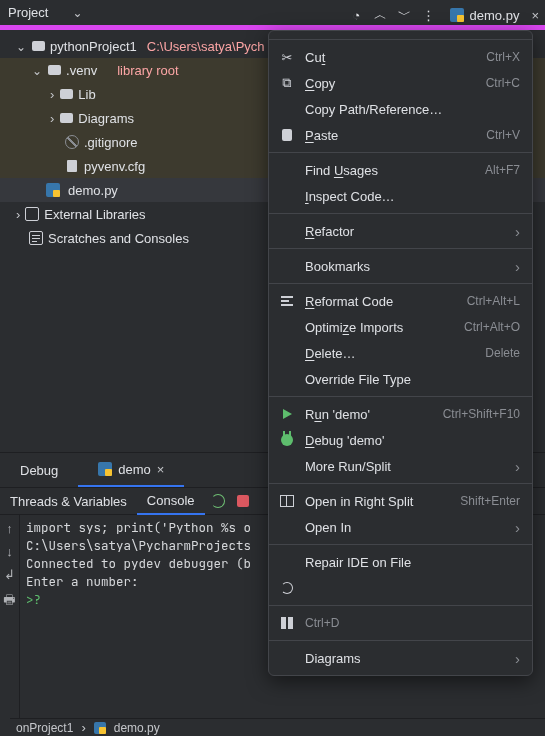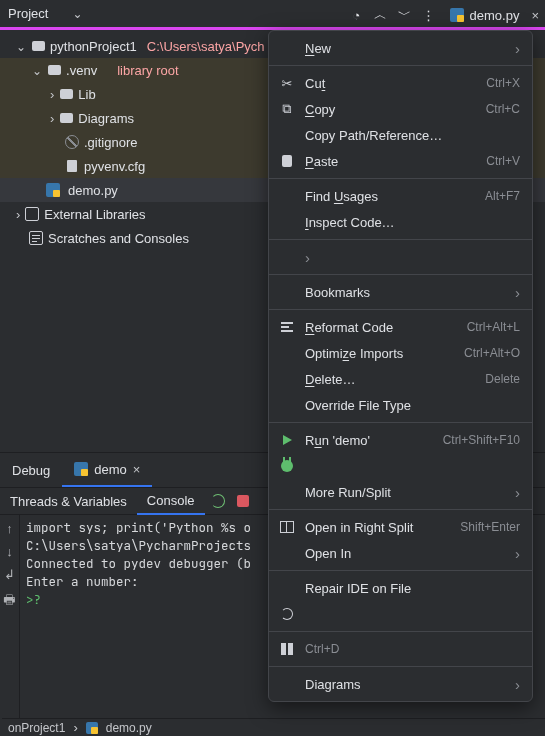--- a/index.html
+++ b/index.html
@@ -11,21 +11,21 @@
     font-size: 13px;
     color: #dfe1e5;
     overflow: hidden;
     position: relative;
   }
 
   
   .proj-header {
     display:flex; align-items:center;
     height: 30px; padding: 0 8px;
-    border-bottom: 3px solid #d946ef;
+    border-bottom: 5px solid #d946ef;
     gap:24px;
   }
   .proj-header .label { font-weight:500; }
   .chev { display:inline-block; }
 
   
   .tab-bar {
     position:absolute;
     top:0; right:0; height:30px;
     display:flex; align-items:center;
@@ -84,21 +84,21 @@
     content:''; display:block; width:10px;height:12px;
     background:#ced0d6; border-radius:1px;
   }
   .dim { color:#fca5a5; }
   .sel { background:#3d3a2e; }
   .row-demo { background:#36383d; }
 
   
   .debug-panel { position:absolute; left:0; right:0; bottom:18px; top:452px; border-top:1px solid #1e1f22;}
   .dbg-tabs { display:flex; align-items:center; height:34px; gap:0;}
-  .dbg-tab { padding:0 12px; height:34px; display:flex; align-items:center; gap:6px;}
+  .dbg-tab { padding:0 20px; height:34px; display:flex; align-items:center; gap:6px;}
   .dbg-tab.active { border-bottom:2px solid #3574f0;}
   .dbg-sub { display:flex; align-items:center; height:28px; border-top:1px solid #1e1f22; border-bottom:1px solid #1e1f22;}
   .dbg-sub .t { padding:0 10px; height:28px; display:flex; align-items:center; }
   .dbg-sub .t.active { border-bottom:2px solid #3574f0;}
   .console-body {
     display:flex; height:calc(100% - 62px);
   }
   .gutter {
     width:20px; border-right:1px solid #1e1f22;
     display:flex; flex-direction:column; align-items:center; gap:8px;
@@ -109,21 +109,21 @@
     font-family: "JetBrains Mono","Consolas",monospace;
     font-size:12.5px; line-height:18px; color:#d6d8db;
     white-space:pre; overflow:hidden;
   }
   .green{ color:#5ebd6d;}
   .redbox{ width:12px;height:12px; background:#db5860; border-radius:2px;}
   .reloadc{ width:14px;height:14px; border:1.5px solid #6fbf73; border-radius:50%; border-left-color:transparent;}
 
   
   .crumbs {
-    position:absolute; left:2px; right:0; bottom:0; height:18px;
+    position:absolute; left:10px; right:0; bottom:0; height:18px;
     display:flex; align-items:center; gap:8px;
     padding:0 6px;
     border-top:1px solid #1e1f22;
     font-size:12px; color:#c4c6ca;
   }
 
   
   .ctx {
     position:absolute;
     left:268px; top:30px; width:265px;
@@ -300,25 +300,20 @@
 </div>
 
 <div class="crumbs">
   <span>onProject1</span>
   <span class="chevright"></span>
   <span class="pyicon" style="width:12px;height:12px"></span>
   <span>demo.py</span>
 </div>
 
 <div class="ctx">
-  <div class="mi">
-    <span class="ic"></span>
-    <span class="lab"><span class="ul">N</span><span>ew</span></span>
-    <span class="sub chevr"></span>
-  </div>
   <div class="sep"></div>
   <div class="mi">
     <span class="ic scis-icn">✂</span>
     <span class="lab">Cu<span class="ul">t</span></span>
     <span class="sc">Ctrl+X</span>
   </div>
   <div class="mi">
     <span class="ic">⧉</span>
     <span class="lab"><span class="ul">C</span>opy</span>
     <span class="sc">Ctrl+C</span>
@@ -338,20 +333,21 @@
     <span class="lab">Find <span class="ul">U</span>sages</span>
     <span class="sc">Alt+F7</span>
   </div>
   <div class="mi">
     <span class="ic"></span>
     <span class="lab"><span class="ul">I</span>nspect Code…</span>
   </div>
   <div class="sep"></div>
   <div class="mi">
     <span class="ic"></span>
+    <span class="lab"><span class="ul">R</span>efactor</span>
     <span class="sub chevr"></span>
   </div>
   <div class="sep"></div>
   <div class="mi">
     <span class="ic"></span>
     <span class="lab">Bookmarks</span>
     <span class="sub chevr"></span>
   </div>
   <div class="sep"></div>
   <div class="mi">
@@ -378,20 +374,21 @@
     <span class="ic">
         <span class="play-icn"></span>
       </span>
     <span class="lab">R<span class="ul">u</span>n 'demo'</span>
     <span class="sc">Ctrl+Shift+F10</span>
   </div>
   <div class="mi">
     <span class="ic">
         <span class="bug-icn"></span>
       </span>
+    <span class="lab"><span class="ul">D</span>ebug 'demo'</span>
   </div>
   <div class="mi">
     <span class="ic"></span>
     <span class="lab">More Run/Split</span>
     <span class="sub chevr"></span>
   </div>
   <div class="sep"></div>
   <div class="mi">
     <span class="ic split-icn"></span>
     <span class="lab">Open in Right Split</span>

